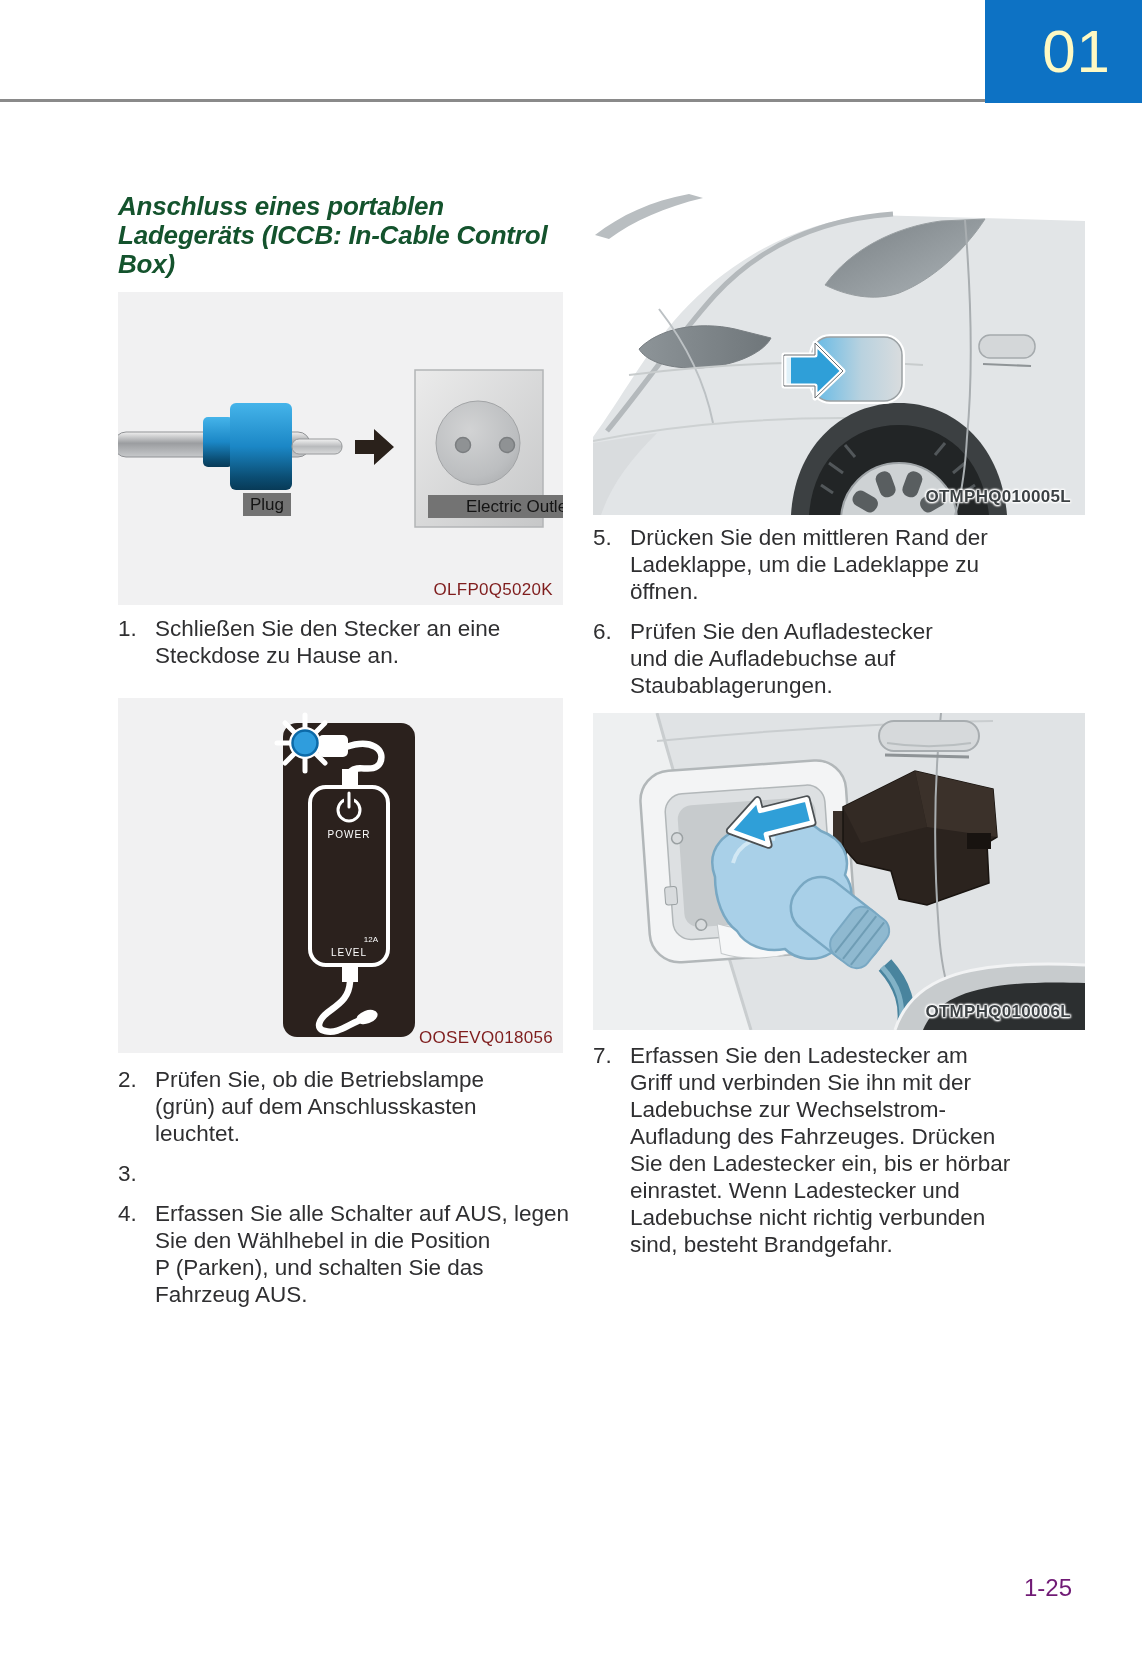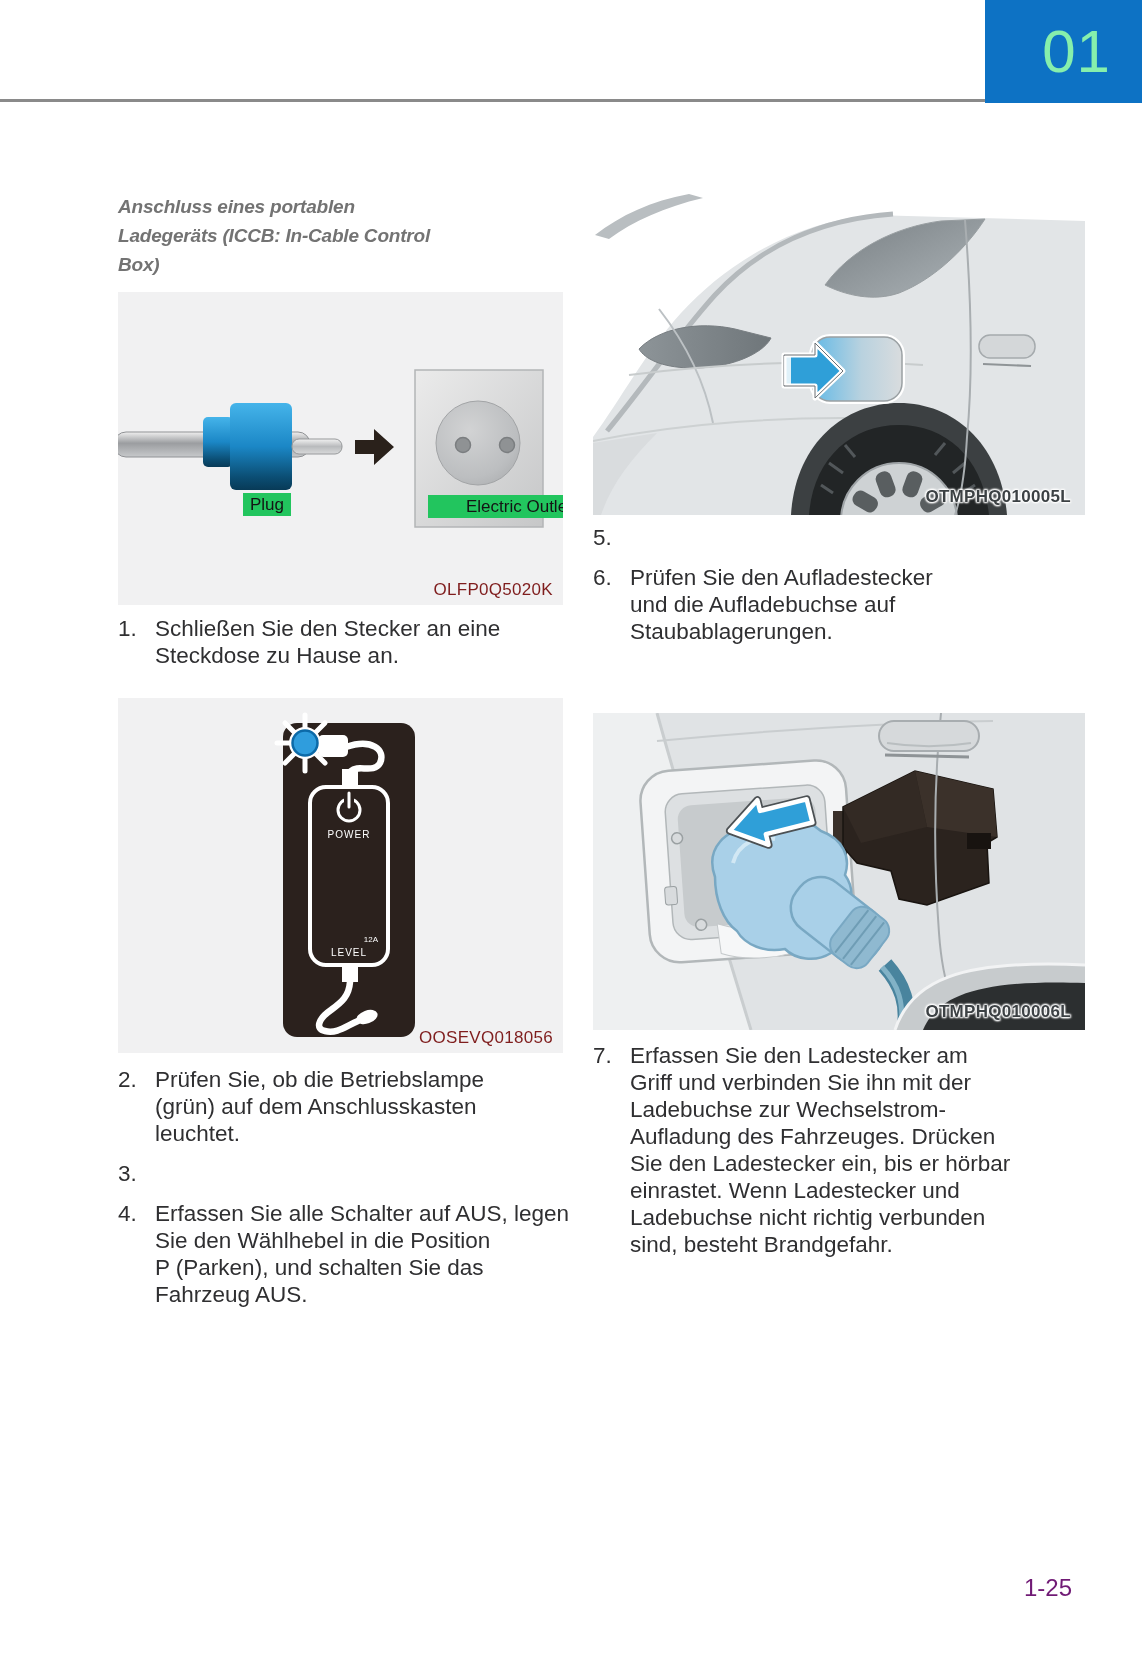--- a/index.html
+++ b/index.html
@@ -2,44 +2,44 @@
 <html><head>
 <meta charset="utf-8">
 <style>
   html,body { margin:0; padding:0; }
   body {
     width:1142px; height:1654px; position:relative; background:#ffffff;
     font-family:"Liberation Sans", sans-serif; overflow:hidden;
   }
   .chapter-tab {
     position:absolute; left:985px; top:0; width:157px; height:103px;
-    background:#0d72c4; color:#86efac; display:flex; align-items:center;
+    background:#0d72c4; color:#fef9c3; display:flex; align-items:center;
     justify-content:center; padding-left:26px; box-sizing:border-box;
     font-size:60px; font-weight:400; letter-spacing:1px;
   }
   .rule { position:absolute; left:0; top:99px; width:985px; height:3px; background:#8a8a8a; }
   .heading {
     position:absolute; left:118px; top:192px; width:470px;
-    font-size:19px; line-height:29px; font-weight:bold; font-style:italic;
-    color:#737373; white-space:pre-line; letter-spacing:-0.2px;
+    font-size:26px; line-height:29px; font-weight:bold; font-style:italic;
+    color:#14532d; white-space:pre-line; letter-spacing:-0.2px;
   }
   .fig { position:absolute; overflow:hidden; }
   .graybg { background:#f1f1f2; }
   .fig svg { display:block; }
   .fig-code {
     position:absolute; right:10px; bottom:5px;
     font-size:17px; color:#7f1d1d; letter-spacing:0.3px;
   }
   .fig-code.halo {
     right:14px; bottom:8px; color:#3c4144; font-weight:bold;
     text-shadow:0 0 2px #fff, 0 0 2px #fff, 1px 1px 2px #fff, -1px -1px 2px #fff, 1px -1px 2px #fff, -1px 1px 2px #fff;
     margin-left:44px;
   }
   .label-chip {
-    position:absolute; background:#22c55e; color:#141414;
+    position:absolute; background:#737373; color:#141414;
     font-size:17px; line-height:23px; padding:0 7px; white-space:nowrap;
   }
   .steps { position:absolute; }
   .step { display:flex; margin-bottom:13px; font-size:22.5px; line-height:27px; color:#2f2f31; }
   .step .num { width:37px; flex:none; }
   .step .txt { white-space:pre-line; }
   .pagenum { position:absolute; right:70px; top:1574px; font-size:24px; color:#701a75; }
   svg text { font-family:"Liberation Sans", sans-serif; }
 </style>
 </head>
@@ -238,20 +238,23 @@
       <polygon points="191,170 222,170 222,158 250,186 222,213 222,201 191,201" fill="none" stroke="#6a6f72" stroke-width="1" stroke-linejoin="round"></polygon>
       <rect x="191" y="171" width="7" height="29" fill="#ffffff" opacity="0.85"></rect>
     </g>
   </svg>
   <span class="fig-code halo">OTMPHQ010005L</span>
 </div>
 
 <div class="steps" style="left:593px; top:524px; width:480px;">
   <div class="step">
     <span class="num">5.</span>
+    <span class="txt">Drücken Sie den mittleren Rand der
+Ladeklappe, um die Ladeklappe zu
+öffnen.</span>
   </div>
   <div class="step">
     <span class="num">6.</span>
     <span class="txt">Prüfen Sie den Aufladestecker
 und die Aufladebuchse auf
 Staubablagerungen.</span>
   </div>
 </div>
 
 <div class="fig" style="left:593px; top:713px; width:492px; height:317px;">

